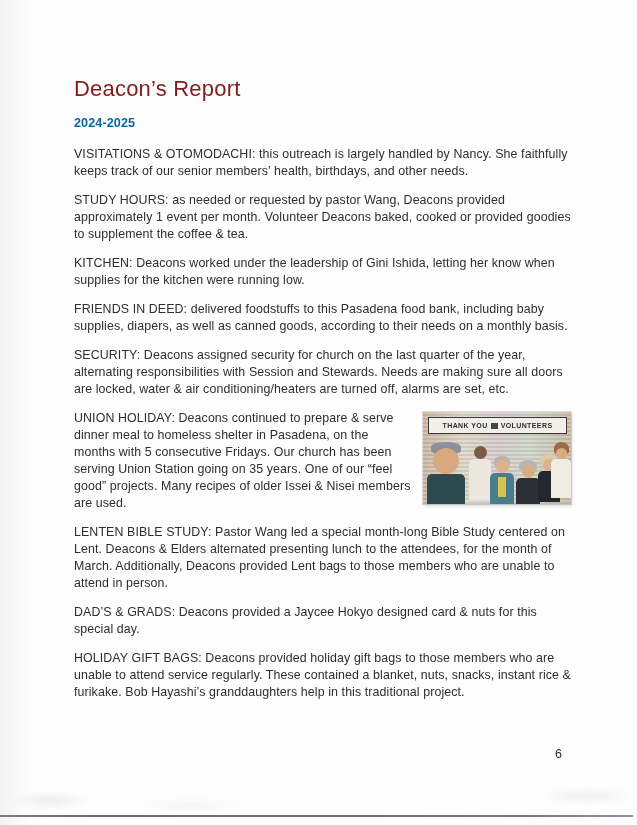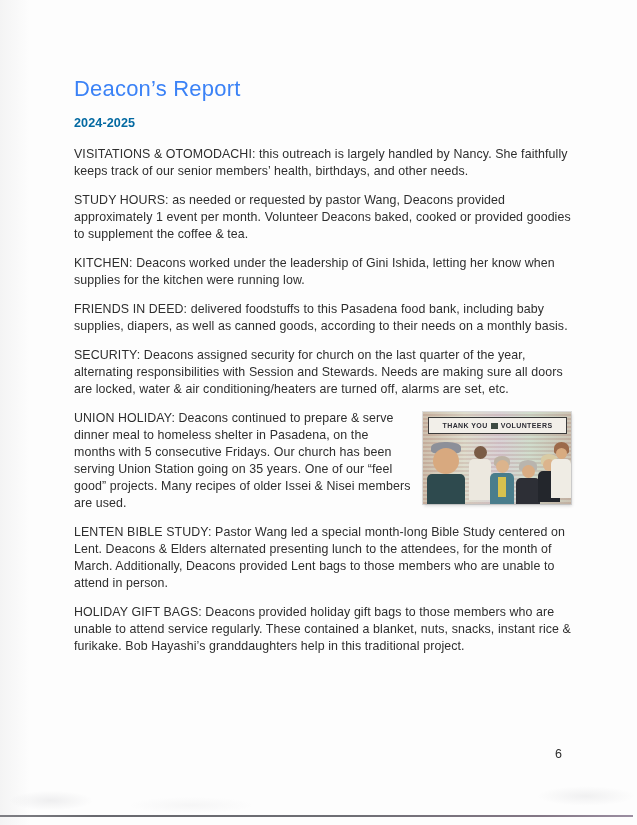--- a/index.html
+++ b/index.html
@@ -28,21 +28,21 @@
   .scan-edge-line {
     position: absolute; left: 0; right: 4px; top: 815px; height: 2px;
     background: linear-gradient(90deg, #6a6a70 0%, #4e4e55 15%, #55555c 55%, #6e5f70 85%, #8a7a90 100%);
     opacity: 0.85;
   }
   .content {
     position: absolute; left: 74px; top: 76px; width: 497px;
   }
   .page-title {
     font-size: 22px; font-weight: 500; letter-spacing: 0.2px;
-    color: #3b82f6; margin: 0 0 14px 0;
+    color: #7f1d1d; margin: 0 0 14px 0;
   }
   .report-year {
     font-size: 12.6px; font-weight: 700; color: #0369a1;
     margin: 0 0 16px 0; letter-spacing: 0.1px;
   }
   p.para {
     font-size: 12.4px; line-height: 17px; margin: 0 0 12px 0;
     color: #2e2e2e; letter-spacing: 0.1px;
   }
   
@@ -157,20 +157,21 @@
           <span class="head" style="display:block;"></span>
           <span class="body" style="display:block;"></span>
         </span>
     </span>
     <span>UNION HOLIDAY:</span><span> Deacons continued to prepare &amp; serve dinner meal to homeless shelter in Pasadena, on the months with 5 consecutive Fridays. Our church has been serving Union Station going on 35 years. One of our “feel good” projects. Many recipes of older Issei &amp; Nisei members are used.</span>
   </p>
 
   <p class="para"><span>LENTEN BIBLE STUDY:</span><span> Pastor Wang led a special month-long Bible Study centered on Lent. Deacons &amp; Elders alternated presenting lunch to the attendees, for the month of March. Additionally, Deacons provided Lent bags to those members who are unable to attend in person.</span></p>
 
 
+  <p class="para"><span>DAD’S &amp; GRADS:</span><span> Deacons provided a Jaycee Hokyo designed card &amp; nuts for this special day.</span></p>
 
   <p class="para"><span>HOLIDAY GIFT BAGS:</span><span> Deacons provided holiday gift bags to those members who are unable to attend service regularly. These contained a blanket, nuts, snacks, instant rice &amp; furikake. Bob Hayashi’s granddaughters help in this traditional project.</span></p>
 </div>
 
 <div class="page-number">6</div>
 
 <div class="scan-smudge"></div>
 <div class="scan-edge-line"></div>
 
 </body></html>

